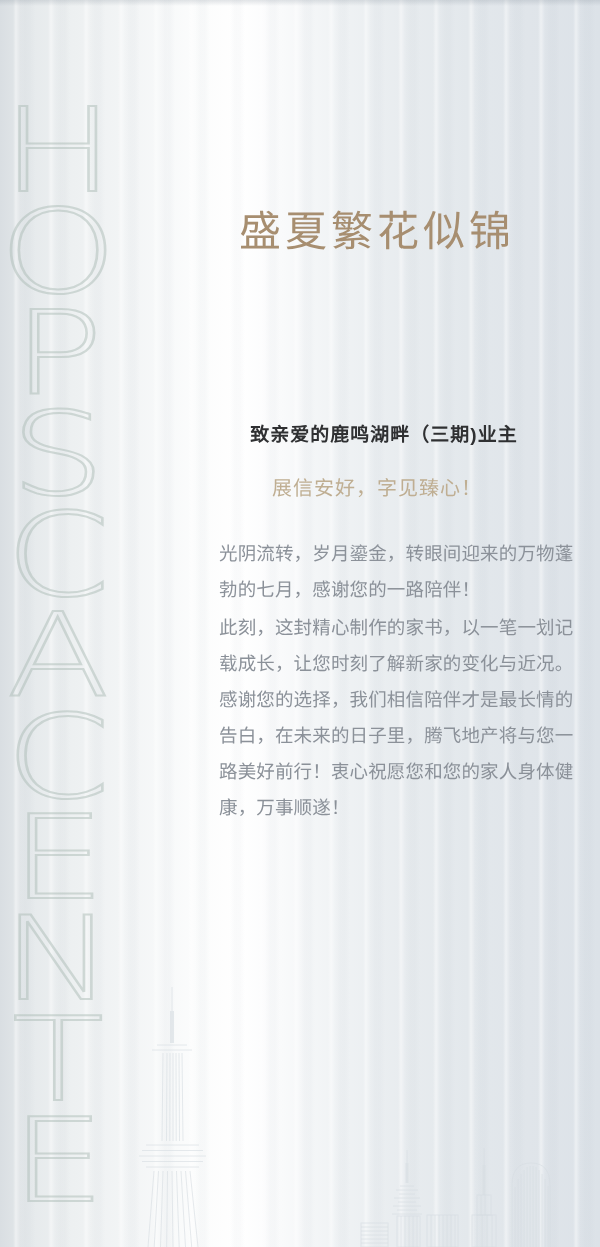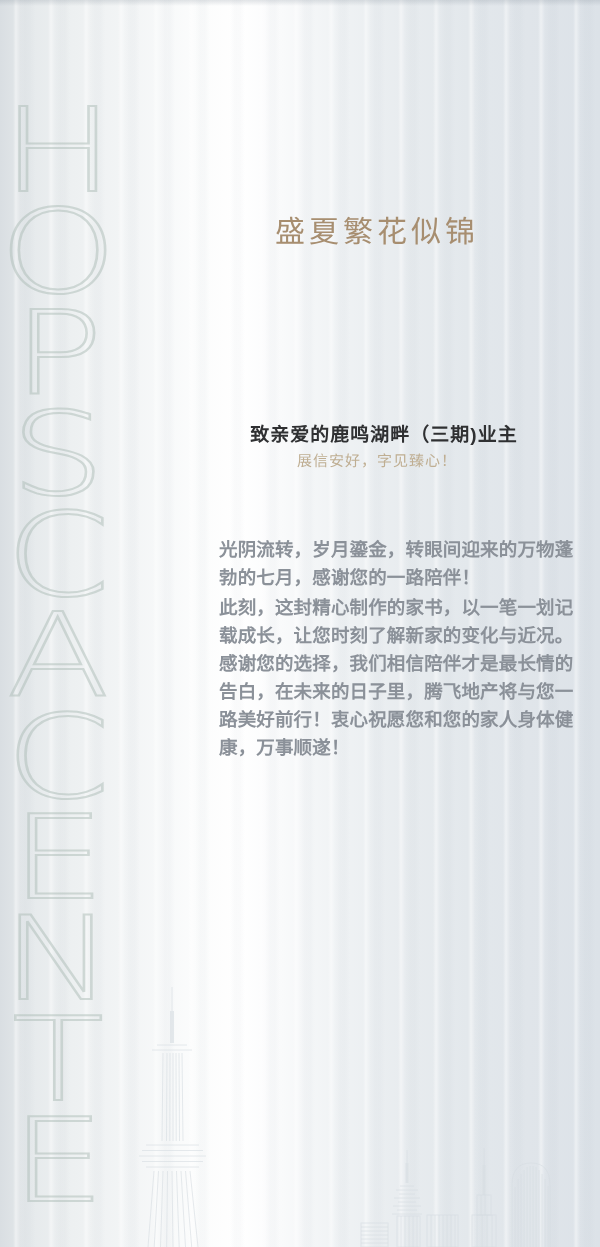--- a/index.html
+++ b/index.html
@@ -54,49 +54,48 @@
   }
   @supports ((-webkit-text-stroke: 1px red)){
     .watermark{
       color:transparent;
       -webkit-text-stroke:2px rgba(172,188,181,0.50);
     }
   }
   .centercol{position:absolute;left:154px;width:446px;text-align:center;}
   .title{
     top:200px;
-    font-size:30px;line-height:63px;
+    font-size:42px;line-height:63px;
     letter-spacing:4px;
     color:#a78e70;
     font-weight:400;
     white-space:nowrap;
   }
   .recipient{
     top:421px;
     font-size:19px;line-height:28px;
     font-weight:bold;
     letter-spacing:1px;
     color:#2f3032;
     transform:translateX(7px);
     white-space:nowrap;
   }
   .salutation{
-    top:450px;
-    font-size:15px;line-height:22px;
+    top:477px;
+    font-size:20px;line-height:22px;
     letter-spacing:1px;
     color:#bfae92;
     white-space:nowrap;
   }
   .letter-body{
     position:absolute;top:536px;left:219px;width:364px;
-    font-size:18.5px;line-height:28px;
+    font-size:18.5px;line-height:36px;
     letter-spacing:0.15px;
     color:#8b9199;
     text-align:left;
-    font-weight:bold;
   }
   .letter-body p{margin:0 0 2px 0;white-space:pre-line;}
   .skyline{position:absolute;left:0;bottom:0;pointer-events:none;}
 </style>
 </head>
 <body>
 
 <div class="frame">
 
   <div class="streaks"></div>

